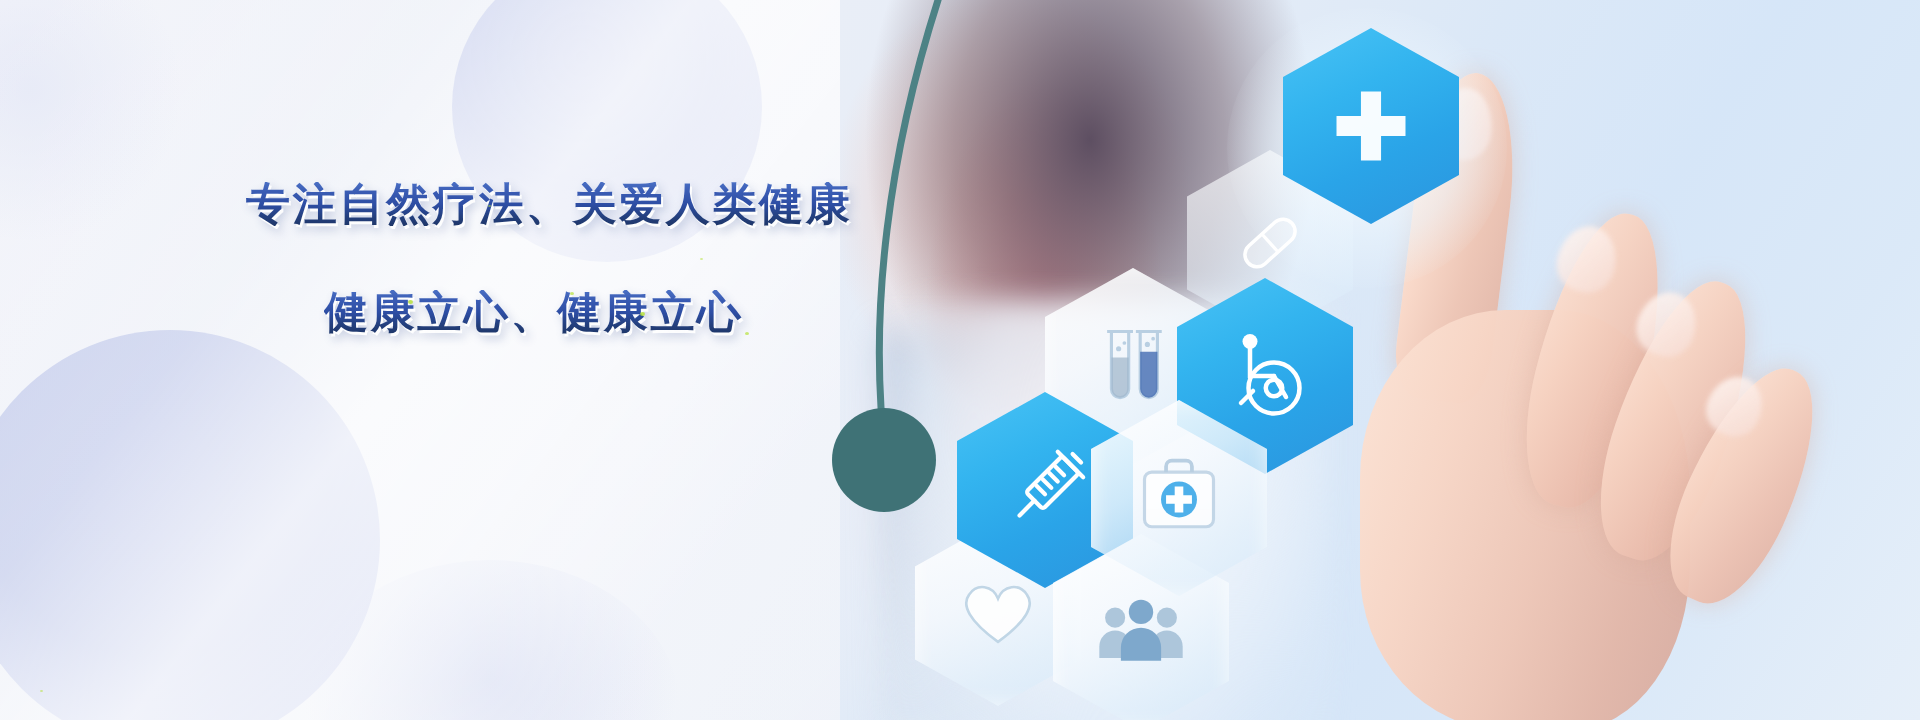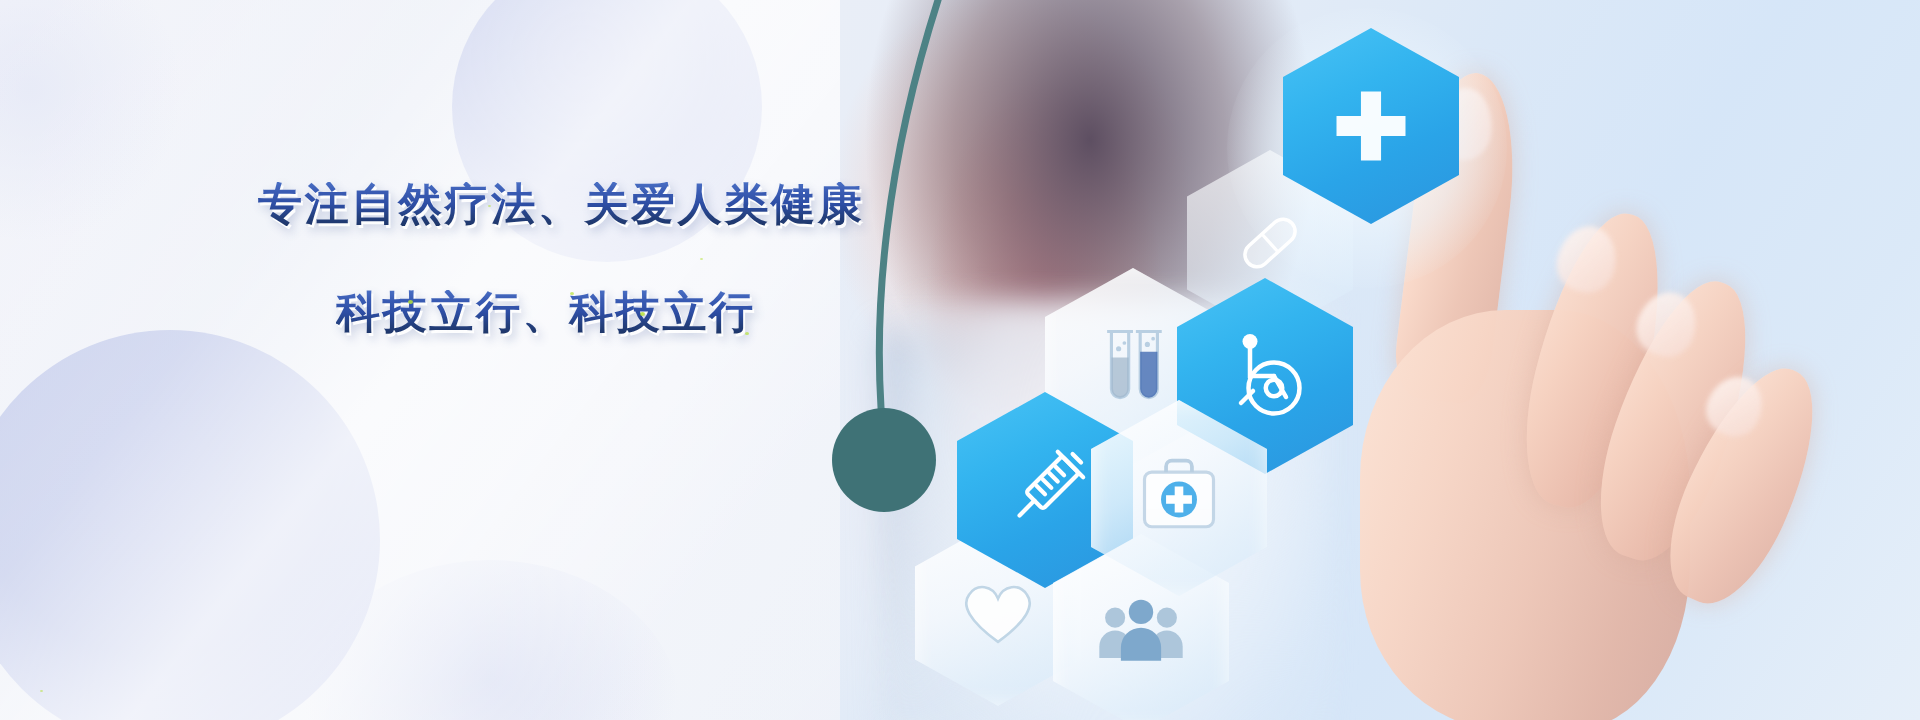--- a/index.html
+++ b/index.html
@@ -223,21 +223,21 @@
     position:absolute; left:322px; top:8px;
     width:280px; height:280px; border-radius:50%;
     background:radial-gradient(circle,
       rgba(255,255,255,.78) 0%,
       rgba(235,246,254,.50) 46%,
       rgba(220,238,252,0) 74%);
   }
 
   
   #headline {
-    position:absolute; left:258px; top:182px;
+    position:absolute; left:246px; top:182px;
     width:620px;
   }
   .hl-line {
     font-weight:bold;
     letter-spacing:.06em;
     line-height:1;
     white-space:nowrap;
     background:linear-gradient(180deg,
       #4a6fc4 0%,
       #3a5cb4 22%,
@@ -383,21 +383,21 @@
         <g fill="#7ea8cc">
           <circle cx="32" cy="18" r="8.5"></circle>
             <path d="M18 52 v-9 a14 14 0 0 1 28 0 v9 z"></path>
         </g>
       </svg>
     </div>
   </div>
 
   <div id="headline">
     <div class="hl-line" id="line1">专注自然疗法、关爱人类健康</div>
-    <div class="hl-line" id="line2">科技立行、科技立行</div>
+    <div class="hl-line" id="line2">健康立心、健康立心</div>
   </div>
 
   <div id="sparkles">
       <div class="spark" style="left: 488px; top: 205px; width: 3px; height: 2px; opacity: 0.55;"></div>
       <div class="spark" style="left: 570px; top: 292px; width: 4px; height: 3px; opacity: 0.7;"></div>
       <div class="spark" style="left: 640px; top: 312px; width: 5px; height: 4px; opacity: 0.85;"></div>
       <div class="spark" style="left: 700px; top: 258px; width: 3px; height: 2px; opacity: 0.55;"></div>
       <div class="spark" style="left: 745px; top: 332px; width: 4px; height: 3px; opacity: 0.7;"></div>
       <div class="spark" style="left: 408px; top: 300px; width: 5px; height: 4px; opacity: 0.85;"></div>
       <div class="spark" style="left: 40px; top: 690px; width: 3px; height: 2px; opacity: 0.55;"></div>

